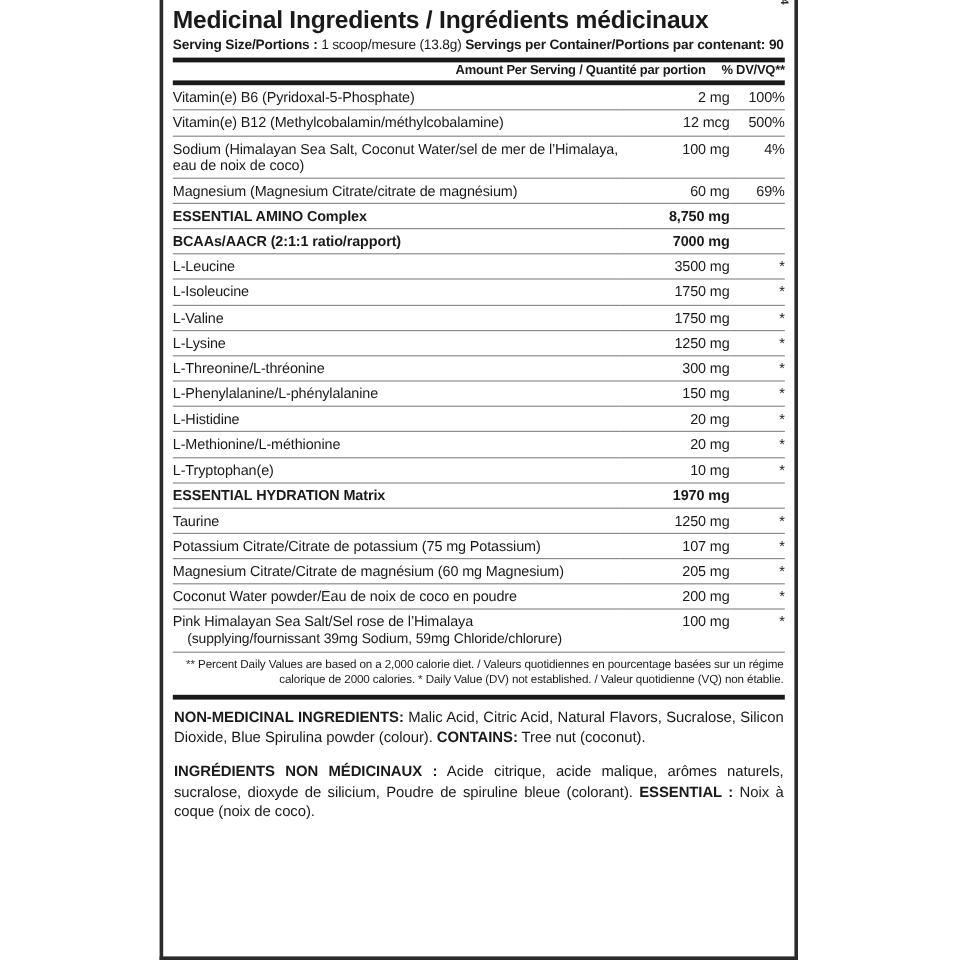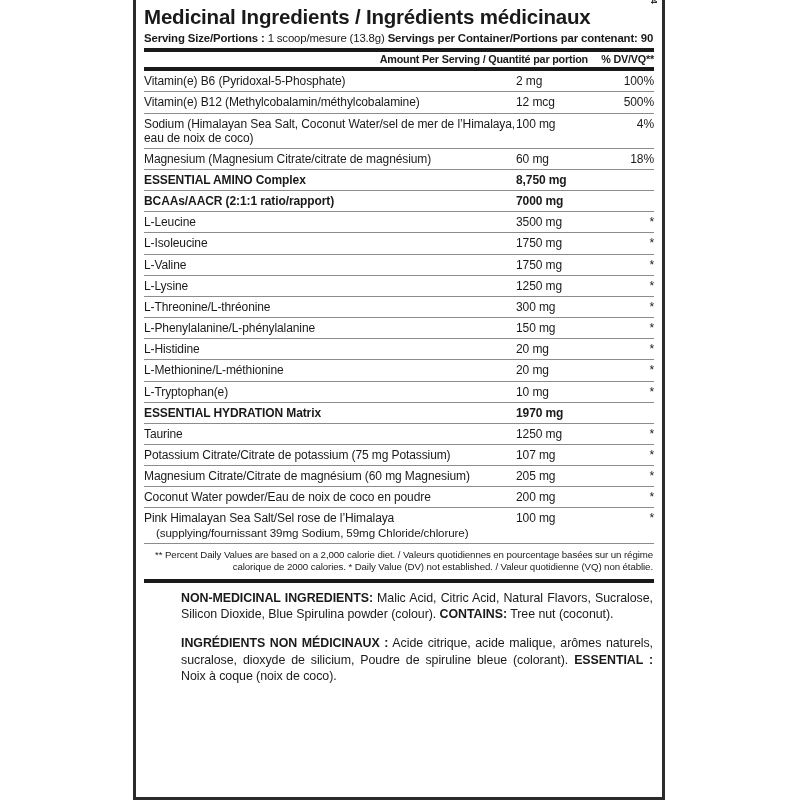--- a/index.html
+++ b/index.html
@@ -106,20 +106,21 @@
     padding: 3px 0 3px 0;
     border-top: 1px solid #8c8c8c;
     font-size: 12px;
     line-height: 1.18;
     letter-spacing: -0.1px;
   }
   table.nutrients tr.first-row td { border-top: none; }
 
   td.name { text-align: left; }
   td.amt {
+    text-align: right;
     white-space: nowrap;
     width: 92px;
     padding-right: 2px;
   }
   td.dv {
     text-align: right;
     white-space: nowrap;
     width: 46px;
     padding-right: 1px;
   }
@@ -153,21 +154,20 @@
     border-top: 1px solid #8c8c8c;
     text-align: right;
   }
 
   .ingredients-block {
     padding: 7px 1px 2px 1px;
     font-size: 12.4px;
     line-height: 1.34;
     text-align: justify;
     letter-spacing: -0.05px;
-    margin-left: 36px;
   }
   .ingredients-block.second {
     padding-top: 10px;
   }
   .ingredients-block b { font-weight: 700; }
 </style>
 </head>
 <body>
 
 <div class="page">
@@ -206,21 +206,21 @@
             <td class="dv">500%</td>
           </tr>
           <tr class="small-row ">
             <td class="name lvl0">Sodium (Himalayan Sea Salt, Coconut Water/sel de mer de l’Himalaya, eau de noix de coco)</td>
             <td class="amt">100 mg</td>
             <td class="dv">4%</td>
           </tr>
           <tr>
             <td class="name lvl0">Magnesium (Magnesium Citrate/citrate de magnésium)</td>
             <td class="amt">60 mg</td>
-            <td class="dv">18%</td>
+            <td class="dv">69%</td>
           </tr>
           <tr class="bold ">
             <td class="name lvl0">ESSENTIAL AMINO Complex</td>
             <td class="amt">8,750 mg</td>
             <td class="dv"></td>
           </tr>
           <tr class="bold ">
             <td class="name lvl1">BCAAs/AACR (2:1:1 ratio/rapport)</td>
             <td class="amt">7000 mg</td>
             <td class="dv"></td>

